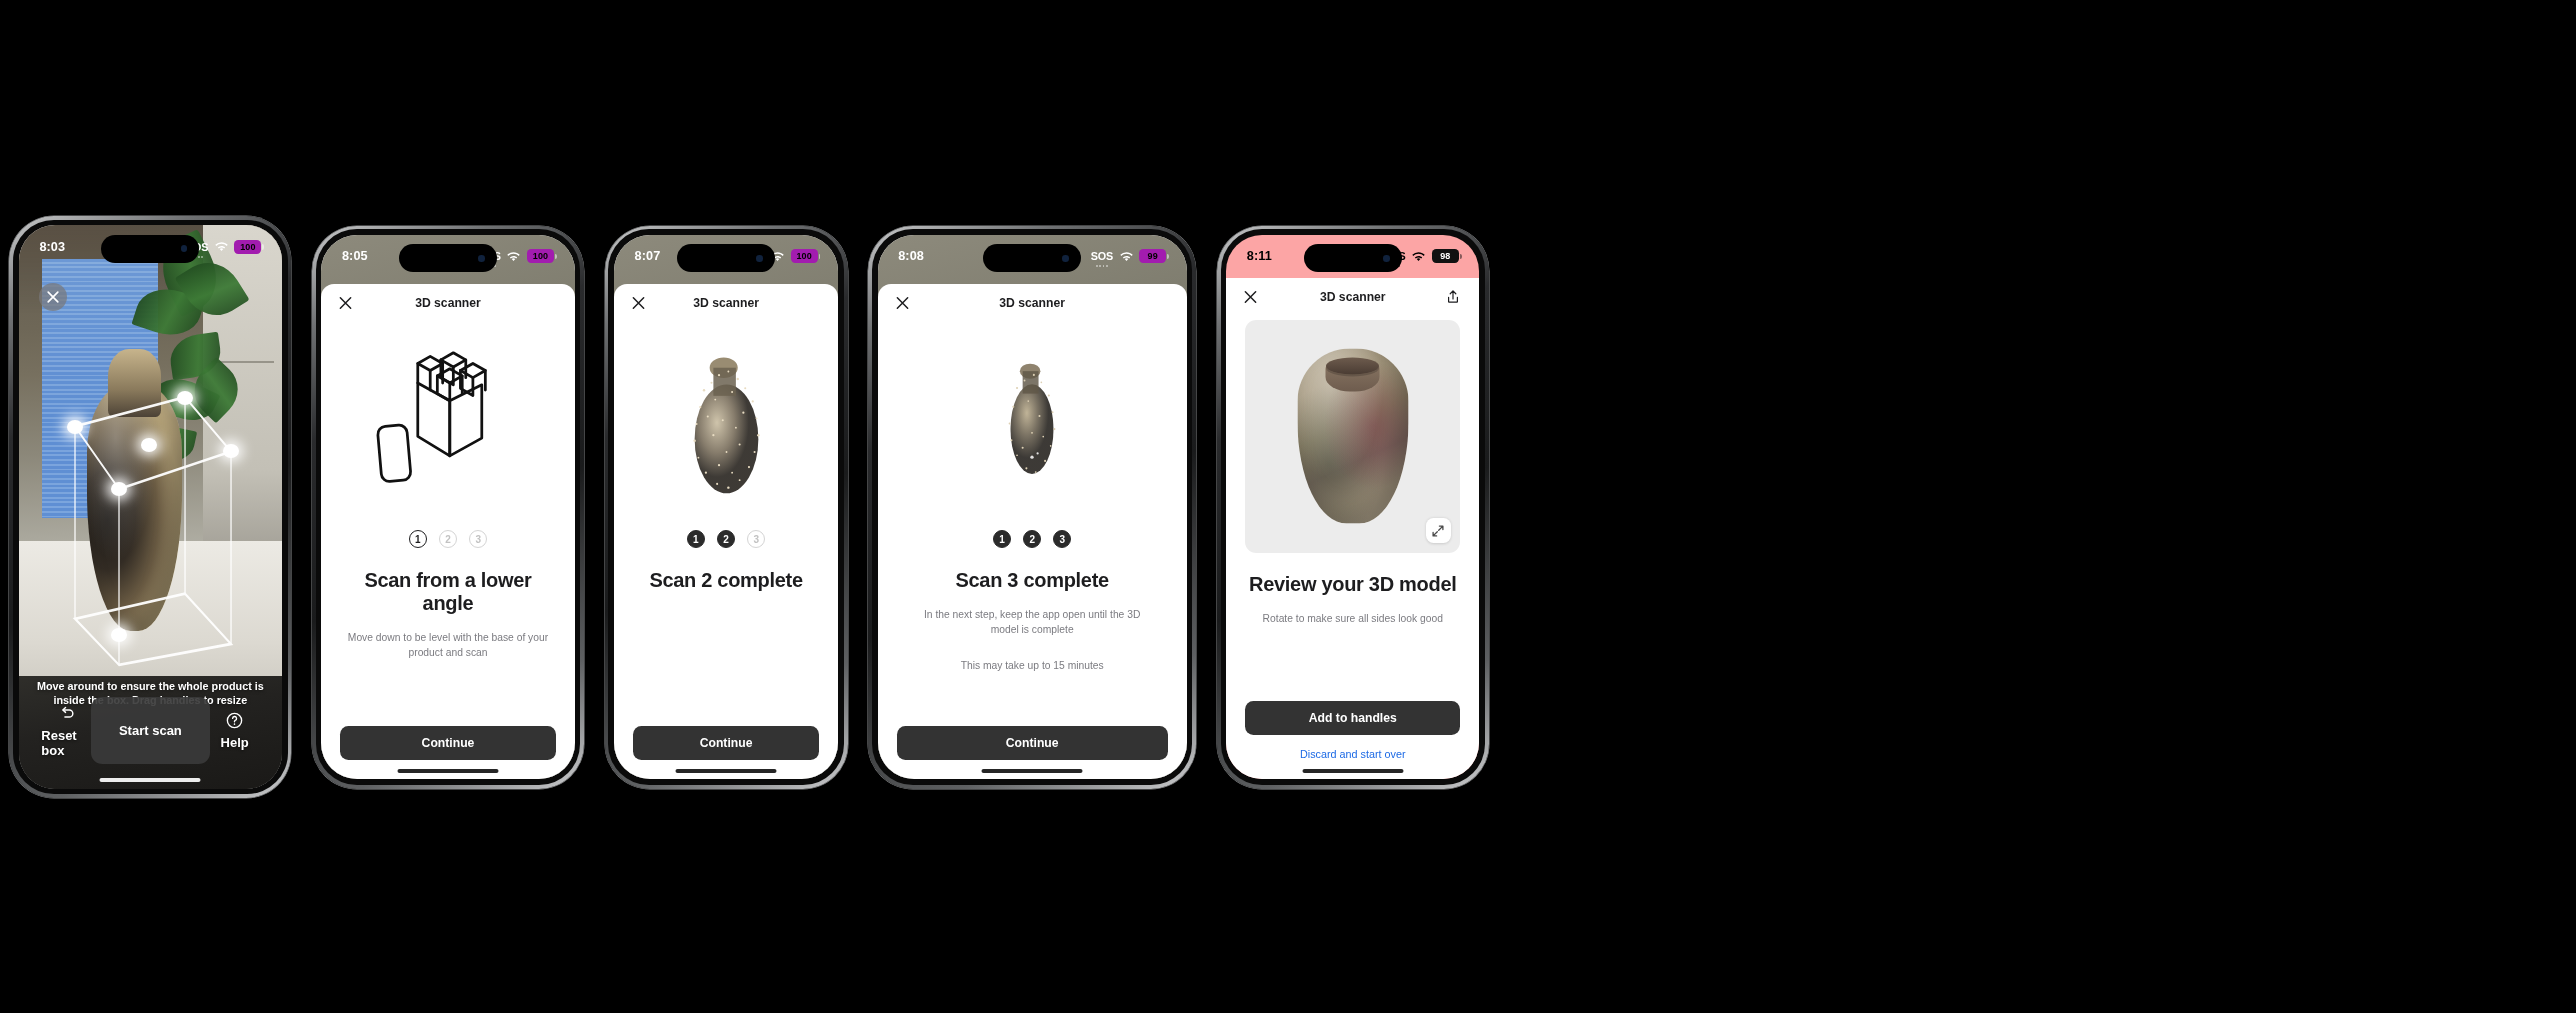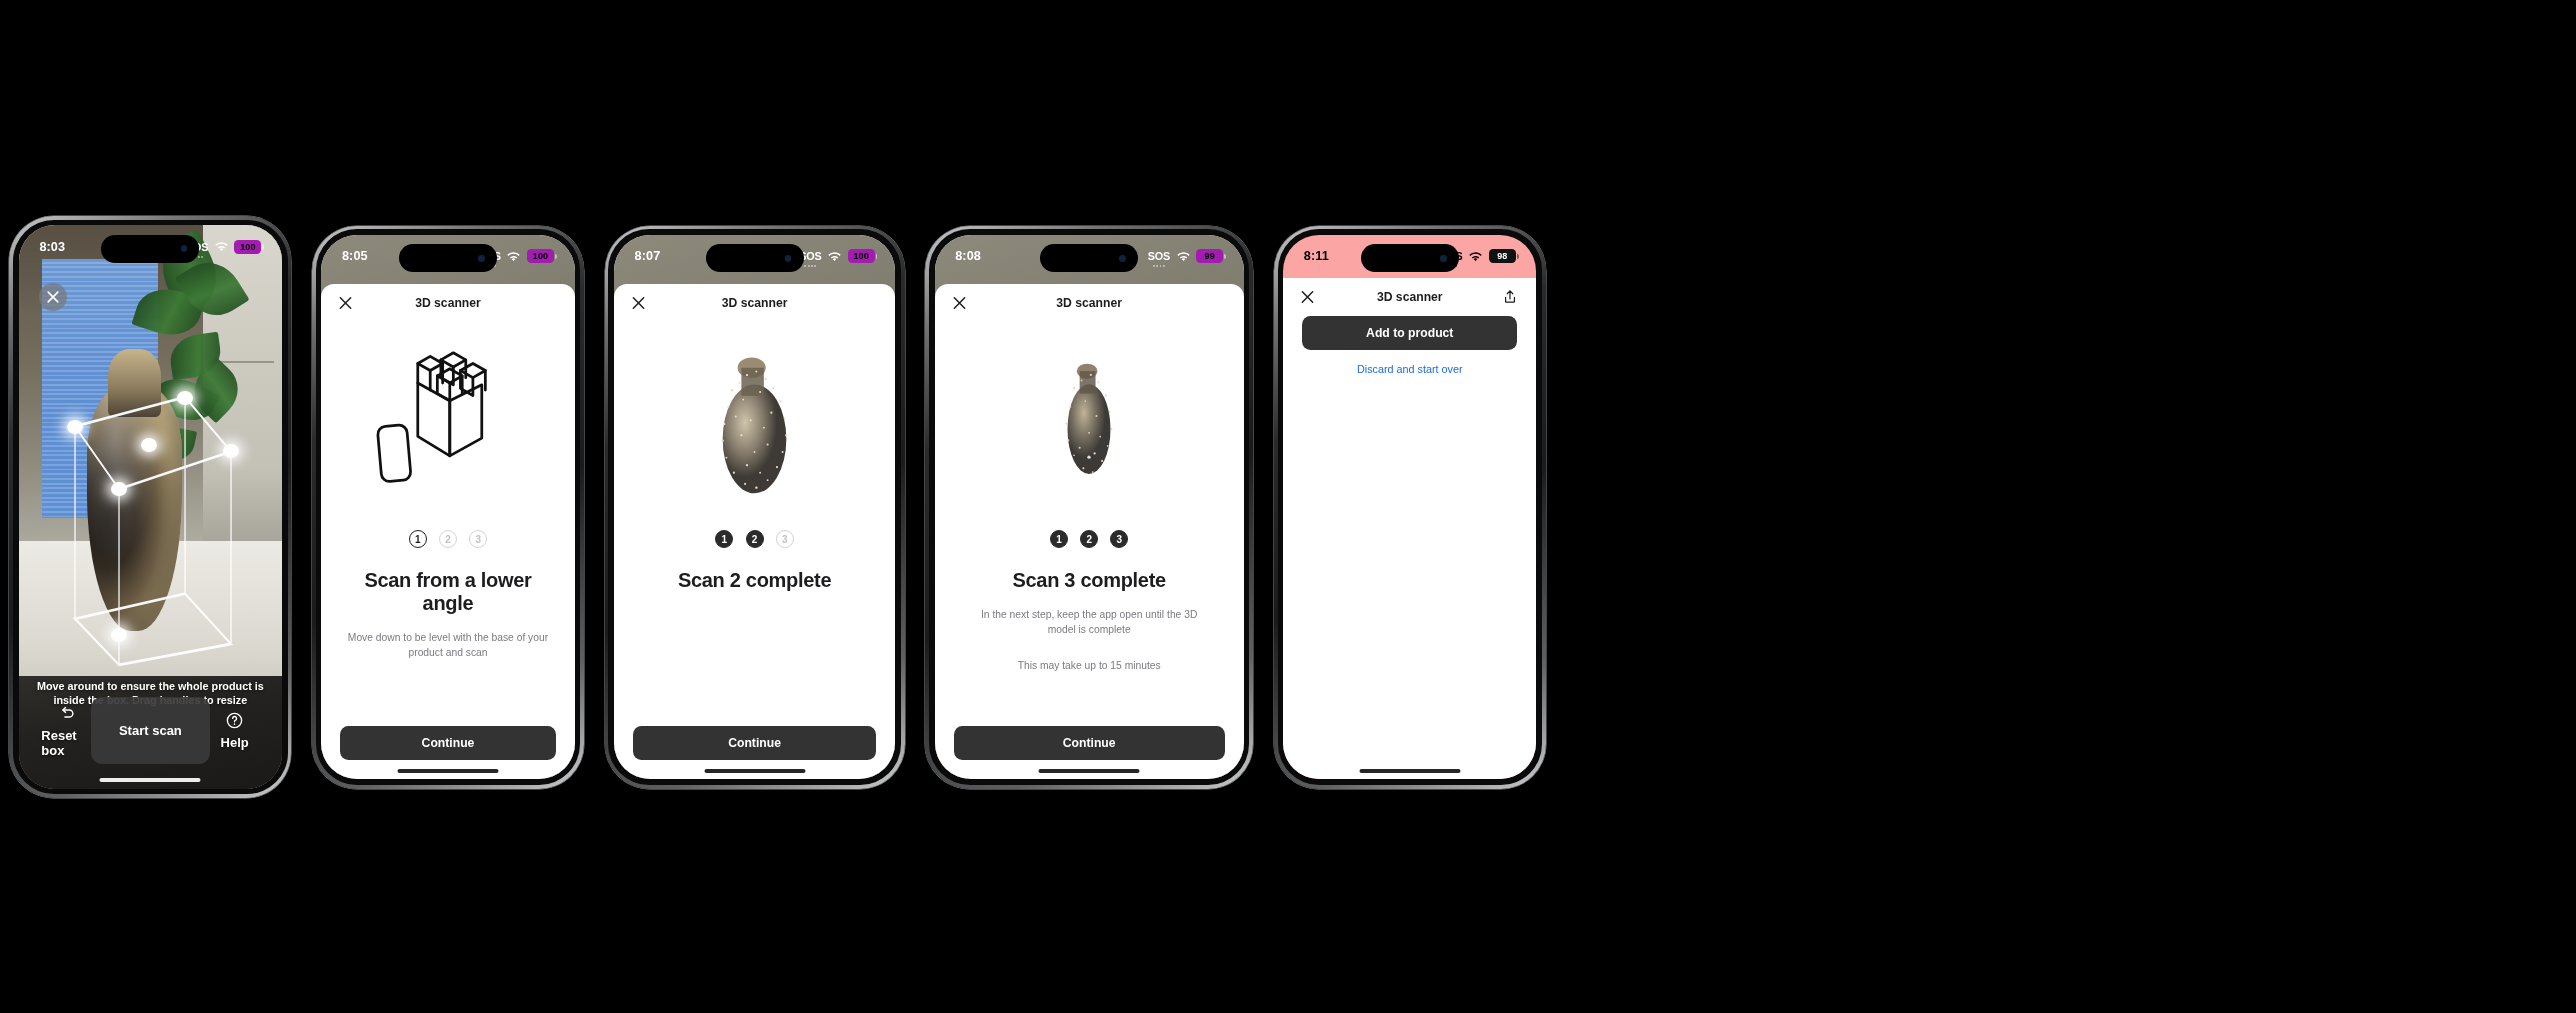--- a/index.html
+++ b/index.html
@@ -25,21 +25,21 @@
     position: relative;
     width: 272px; height: 563px;
     border-radius: 45px;
     background: linear-gradient(150deg,#c9cacb 0%, #6f7173 14%, #2a2b2d 30%, #1a1b1c 55%, #5e6062 82%, #cdced0 100%);
     padding: 3.8px;
     flex: 0 0 auto;
     box-shadow: 0 0 0 0.5px #8a8c8e;
   }
   .phone.p1 { width: 282px; height: 582px; }
   .phone.p2 { width: 272px; height: 563px; }
-  .phone.p3 { width: 300px; height: 563px; }
+  .phone.p3 { width: 243px; height: 563px; }
   .phone.p4 { width: 328px; height: 563px; }
   .phone.p5 { width: 272px; height: 563px; }
 
   .bezel {
     position: absolute;
     inset: 3.8px;
     border-radius: 41px;
     background: #0a0a0a;
     padding: 5.6px;
   }
@@ -893,23 +893,40 @@
             </div>
             <div class="sheet-title">3D scanner</div>
             <div class="sheet-share">
               <svg viewBox="0 0 20 20">
                 <path d="M10 13V3M10 3 6.5 6.6M10 3l3.5 3.6" fill="none" stroke="#1d1d1f" stroke-width="1.5" stroke-linecap="round" stroke-linejoin="round"></path>
                 <path d="M4.5 11v5.3a.8.8 0 0 0 .8.8h9.4a.8.8 0 0 0 .8-.8V11" fill="none" stroke="#1d1d1f" stroke-width="1.5" stroke-linecap="round"></path>
               </svg>
             </div>
           </div>
 
+          <div class="sheet-body">
+            <div class="model-card">
+              <div class="model-vase">
+                <div class="model-neck"></div>
+                <div class="model-rim"></div>
+              </div>
+              <div class="expand-btn">
+                <svg viewBox="0 0 20 20">
+                  <path d="M12 3h5v5M17 3l-6 6" fill="none" stroke="#4a4a4a" stroke-width="1.9" stroke-linecap="round" stroke-linejoin="round"></path>
+                  <path d="M8 17H3v-5M3 17l6-6" fill="none" stroke="#4a4a4a" stroke-width="1.9" stroke-linecap="round" stroke-linejoin="round"></path>
+                </svg>
+              </div>
+            </div>
+
+            <div class="headline">Review your 3D model</div>
+            <div class="subline">Rotate to make sure all sides look good</div>
+          </div>
 
           <div class="sheet-footer">
-            <div class="primary-btn">Add to product</div>
+            <div class="primary-btn">Add to handles</div>
             <div class="link-btn">Discard and start over</div>
           </div>
         </div>
 
         <div class="home-indicator hi-light"></div>
       </div>
     </div>
   </div>
 
 </div>

